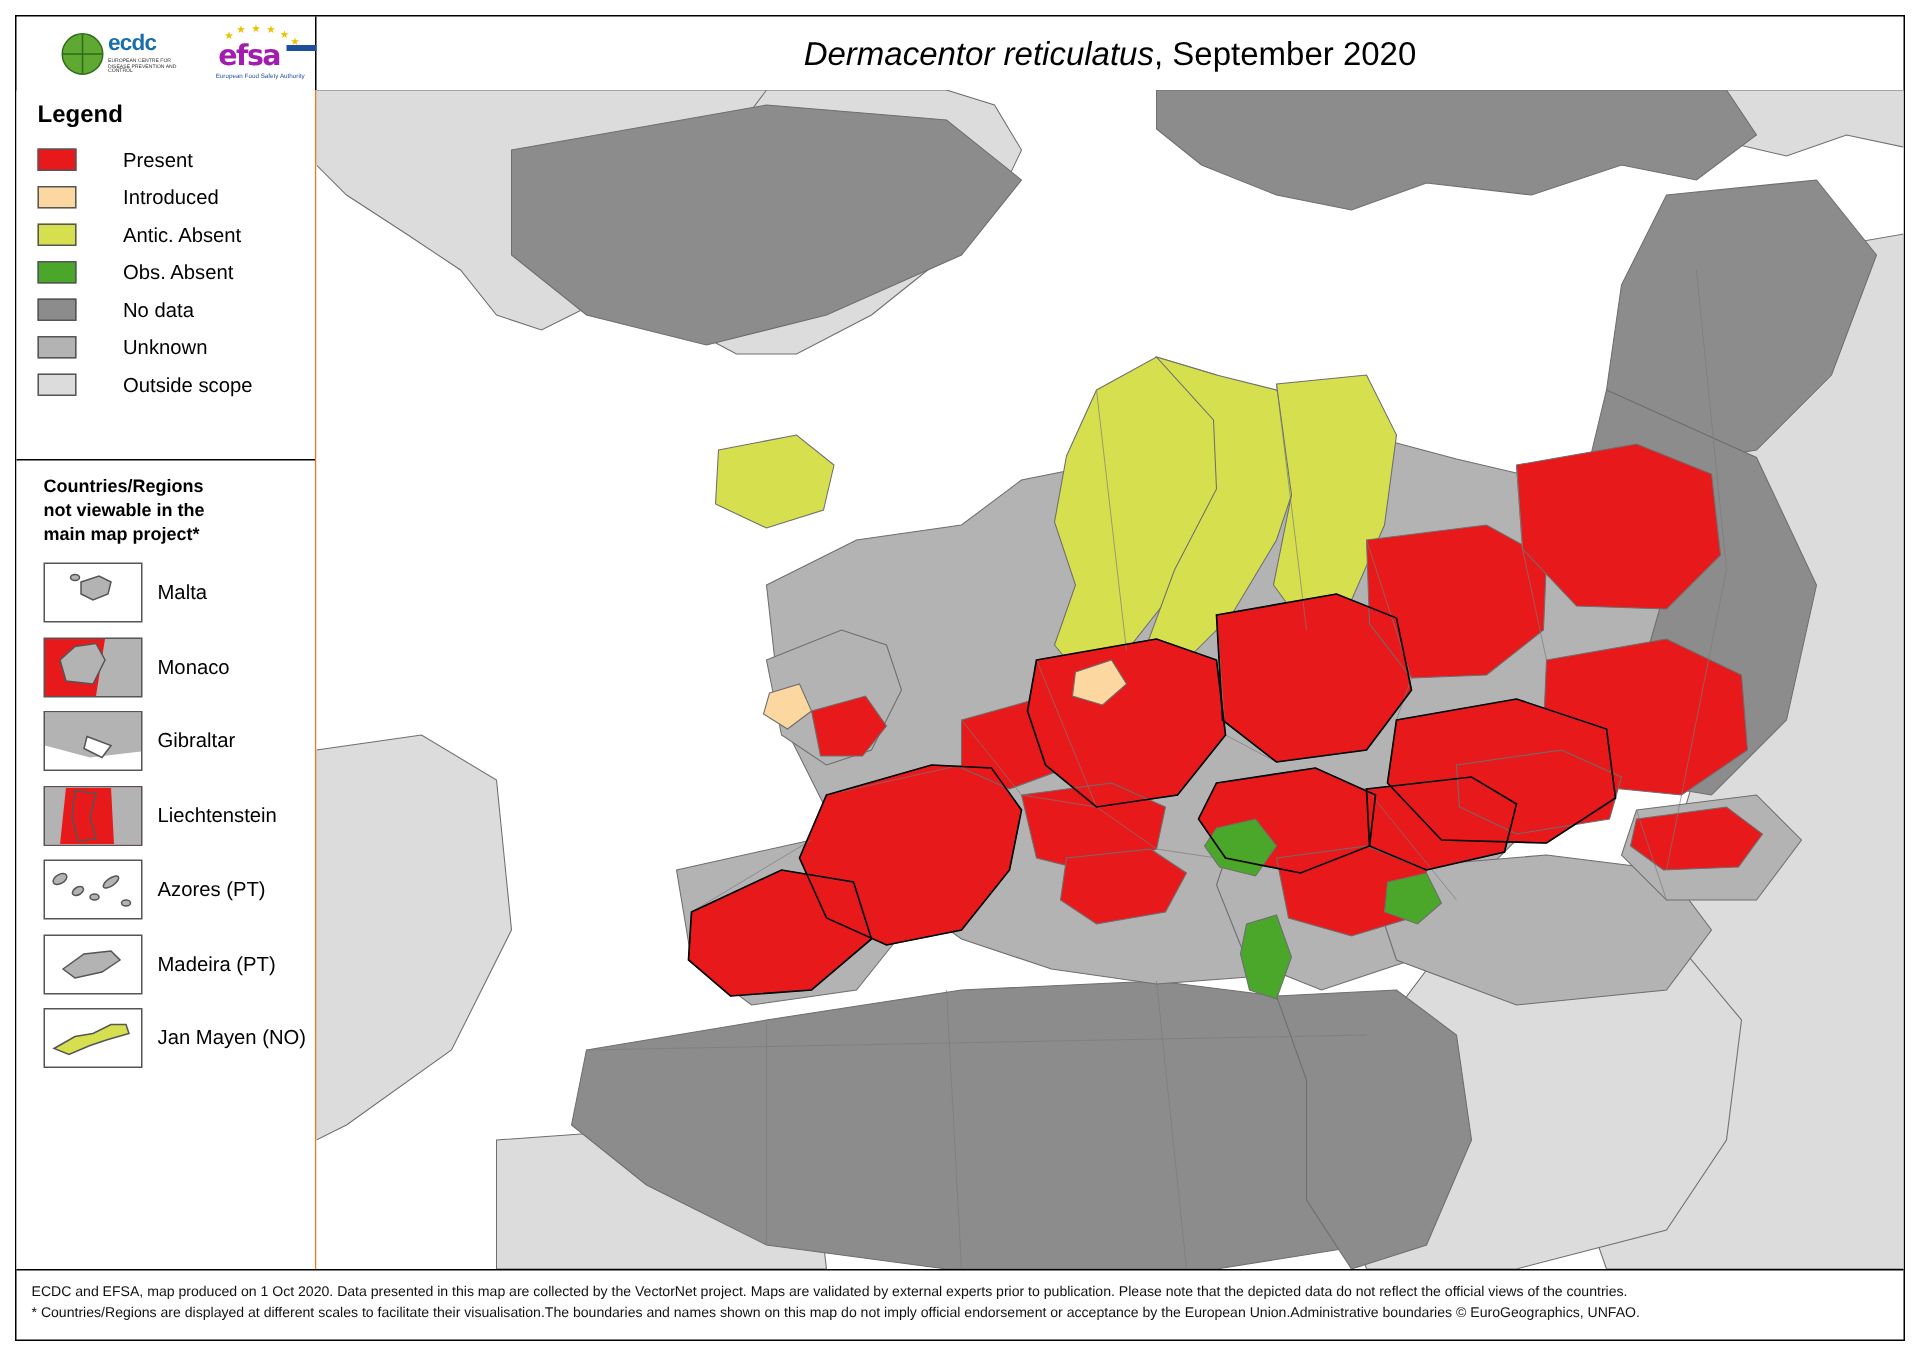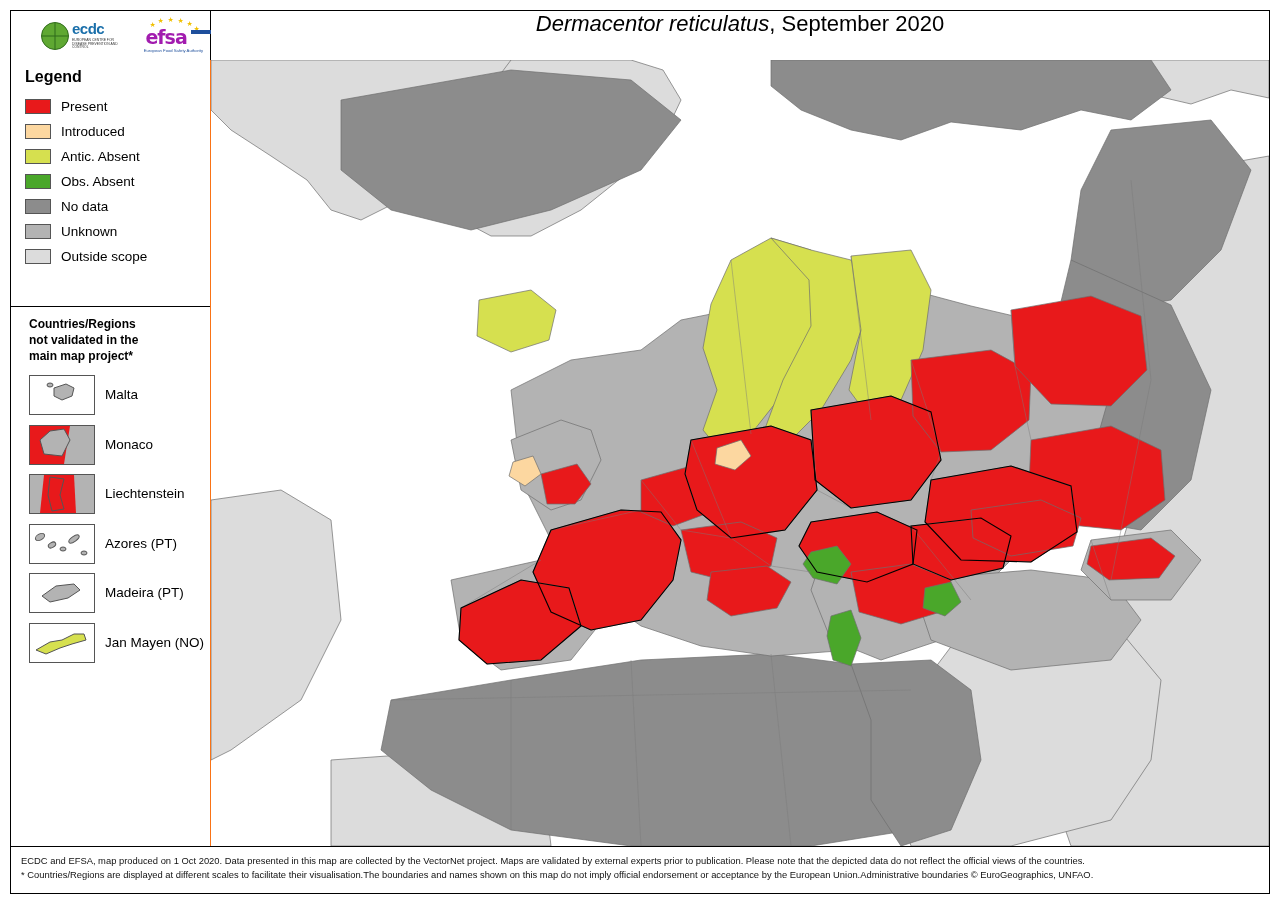--- a/index.html
+++ b/index.html
@@ -90,21 +90,21 @@
   .efsa-stars span{
     position:absolute;color:#f0c000;font-size:7px;line-height:7px;
   }
   .efsa-sub{
     position:absolute;left:0;top:34px;
     font-size:4.2px;color:#1e4f9c;width:84px;text-align:center;
   }
   .title{
     position:absolute;
     left:200px;top:0;right:0;height:49px;
-    display:flex;align-items:flex-start;justify-content:center;
+    display:flex;align-items:center;justify-content:center;
     font-size:22px;
   }
   .title .species{font-style:italic;}
   
   .legendcol{
     position:absolute;left:0;top:49px;
     width:200px;height:786px;
     border-right:1px solid #f97316;
     box-sizing:border-box;
     background:#fff;
@@ -113,21 +113,21 @@
     position:relative;
     height:247px;
     border-bottom:1px solid #000;
     box-sizing:border-box;
     padding:8px 0 0 14px;
   }
   .legend-title{
     font-size:16px;font-weight:bold;margin-bottom:8px;
   }
   .legend-item{
-    display:flex;align-items:center;height:25px;
+    display:flex;align-items:center;height:25px;gap:21px;
   }
   .swatch{
     width:26px;height:15px;border:1px solid #555;box-sizing:border-box;
     margin-right:10px;flex:0 0 auto;
   }
   .legend-label{font-size:13.5px;}
   
   .inset-head{
     font-size:12px;font-weight:bold;line-height:1.32;
     padding:10px 0 6px 18px;
@@ -239,21 +239,21 @@
           <span class="legend-label">Unknown</span>
         </div>
         <div class="legend-item">
           <span class="swatch" style="background:#dcdcdc"></span>
           <span class="legend-label">Outside scope</span>
         </div>
       </div>
 
       <div class="inset-head">
         <div>Countries/Regions</div>
-        <div>not validated in the</div>
+        <div>not viewable in the</div>
         <div>main map project*</div>
       </div>
 
       <div class="inset-list">
 
         <div class="inset-row">
           <span class="inset-thumb">
             <svg width="64" height="38" viewBox="0 0 64 38">
               <path d="M24 12 L36 8 L44 12 L42 20 L32 24 L24 20 Z" fill="#b3b3b3" stroke="#555" stroke-width="1"></path>
               <ellipse cx="20" cy="9" rx="3" ry="2" fill="#b3b3b3" stroke="#555" stroke-width="1"></ellipse>
@@ -267,20 +267,29 @@
             <svg width="64" height="38" viewBox="0 0 64 38">
               <rect x="0" y="0" width="40" height="38" fill="#e8191b"></rect>
               <path d="M40 0 L64 0 L64 38 L34 38 Z" fill="#b3b3b3"></path>
               <path d="M20 5 L34 3 L40 14 L32 30 L14 28 L10 14 Z" fill="#b3b3b3" stroke="#555" stroke-width="1"></path>
             </svg>
           </span>
           <span class="inset-name">Monaco</span>
         </div>
 
 
+        <div class="inset-row">
+          <span class="inset-thumb">
+            <svg width="64" height="38" viewBox="0 0 64 38">
+              <path d="M0 0 L64 0 L64 26 L30 30 L0 22 Z" fill="#b3b3b3"></path>
+              <path d="M28 16 L44 22 L38 30 L26 24 Z" fill="#ffffff" stroke="#555" stroke-width="1"></path>
+            </svg>
+          </span>
+          <span class="inset-name">Gibraltar</span>
+        </div>
 
         <div class="inset-row">
           <span class="inset-thumb">
             <svg width="64" height="38" viewBox="0 0 64 38">
               <rect x="0" y="0" width="64" height="38" fill="#e8191b"></rect>
               <path d="M44 0 L64 0 L64 38 L46 38 Z" fill="#b3b3b3"></path>
               <path d="M0 0 L14 0 L10 38 L0 38 Z" fill="#b3b3b3"></path>
               <path d="M20 2 L34 4 L30 20 L34 34 L22 36 L18 20 Z" fill="#e8191b" stroke="#555" stroke-width="1"></path>
             </svg>
           </span>

